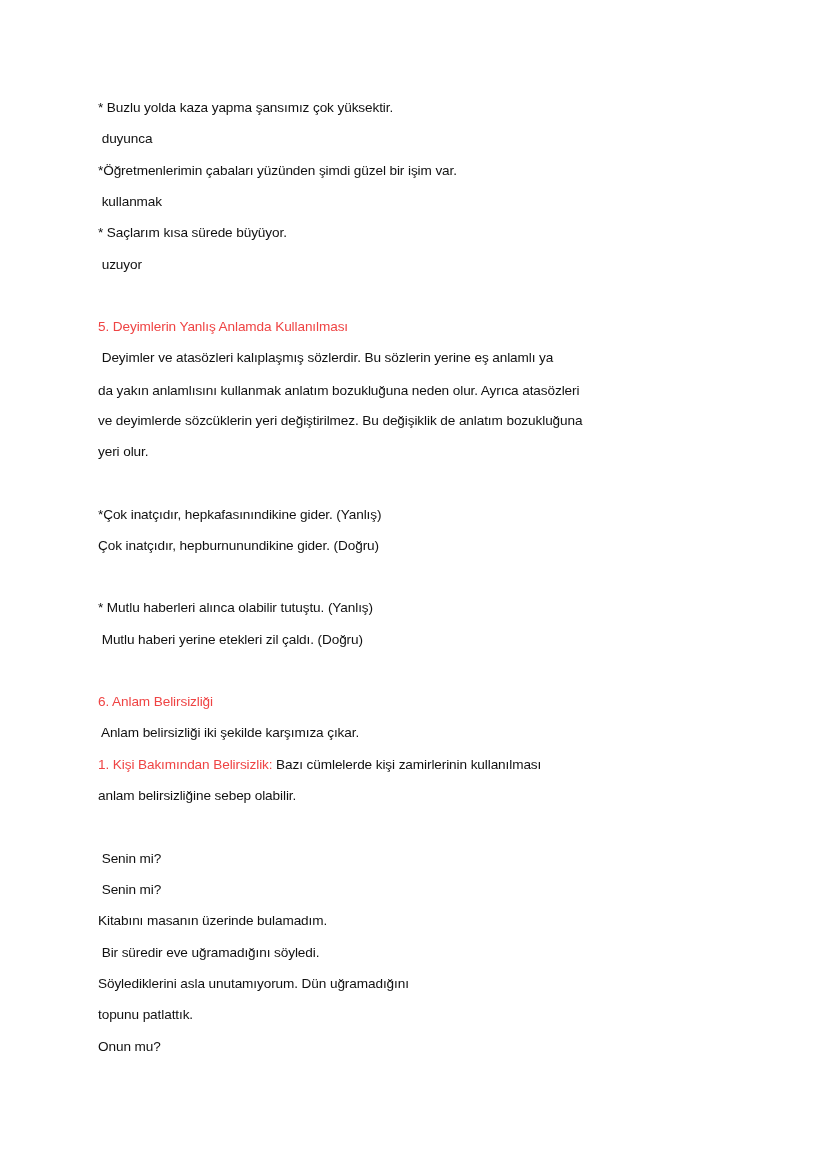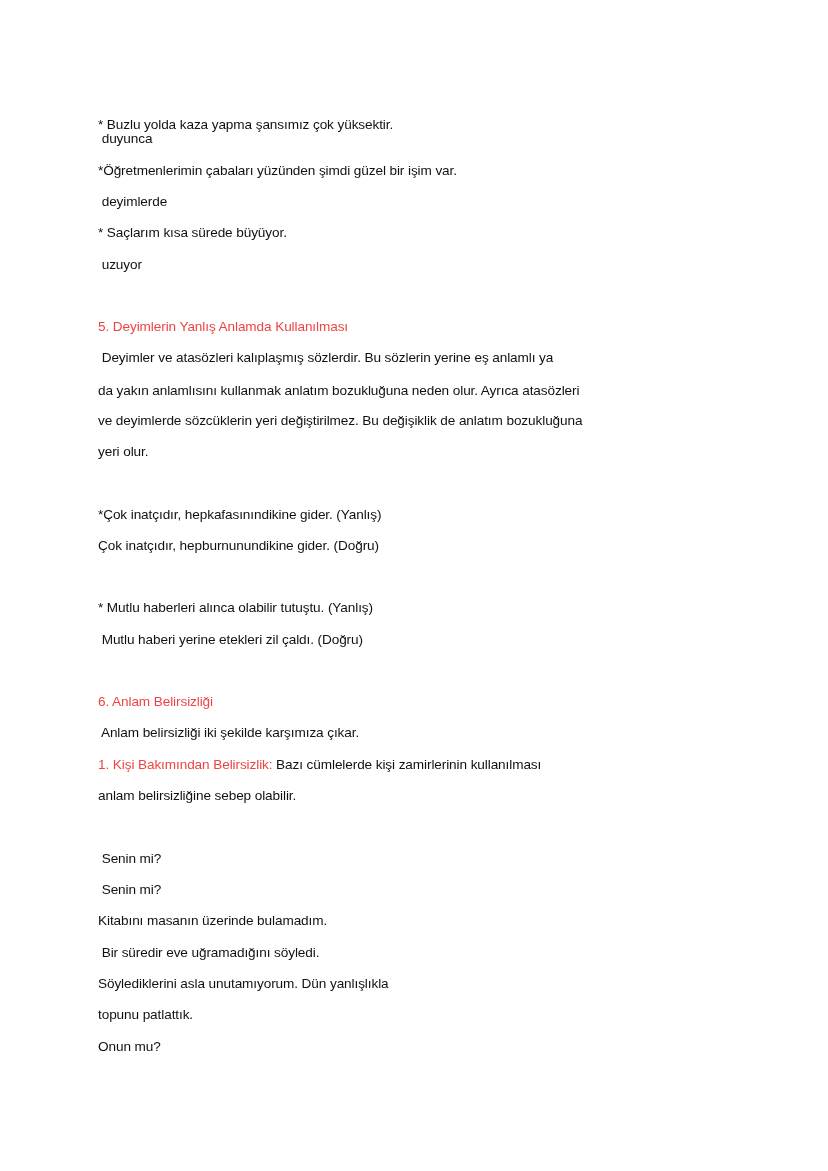--- a/index.html
+++ b/index.html
@@ -15,24 +15,24 @@
       line-height: 18px;
       white-space: pre;
       letter-spacing: -0.1px;
     }
     .red { color: #ef4444; }
   </style>
 </head>
 <body>
 
 <div>
-  <div class="line" style="top:116px">* Buzlu yolda kaza yapma şansımız çok yüksektir.</div>
+  <div class="line" style="top:99px">* Buzlu yolda kaza yapma şansımız çok yüksektir.</div>
   <div class="line" style="top:130px"> duyunca</div>
   <div class="line" style="top:162px">*Öğretmenlerimin çabaları yüzünden şimdi güzel bir işim var.</div>
-  <div class="line" style="top:193px"> deyimlerde</div>
+  <div class="line" style="top:193px"> kullanmak</div>
   <div class="line" style="top:224px">* Saçlarım kısa sürede büyüyor.</div>
   <div class="line" style="top:256px"> uzuyor</div>
 
   <div class="line red" style="top:318px">5. Deyimlerin Yanlış Anlamda Kullanılması</div>
   <div class="line" style="top:349px"> Deyimler ve atasözleri kalıplaşmış sözlerdir. Bu sözlerin yerine eş anlamlı ya</div>
   <div class="line" style="top:382px">da yakın anlamlısını kullanmak anlatım bozukluğuna neden olur. Ayrıca atasözleri</div>
   <div class="line" style="top:412px">ve deyimlerde sözcüklerin yeri değiştirilmez. Bu değişiklik de anlatım bozukluğuna</div>
   <div class="line" style="top:443px">yeri olur.</div>
 
   <div class="line" style="top:506px">*Çok inatçıdır, hepkafasınındikine gider. (Yanlış)</div>
@@ -42,16 +42,16 @@
 
   <div class="line red" style="top:693px">6. Anlam Belirsizliği</div>
   <div class="line" style="top:724px"> Anlam belirsizliği iki şekilde karşımıza çıkar.</div>
   <div class="line" style="top:756px"><span class="red">1. Kişi Bakımından Belirsizlik:</span><span> Bazı cümlelerde kişi zamirlerinin kullanılması</span></div>
   <div class="line" style="top:787px">anlam belirsizliğine sebep olabilir.</div>
 
   <div class="line" style="top:850px"> Senin mi?</div>
   <div class="line" style="top:881px"> Senin mi?</div>
   <div class="line" style="top:912px">Kitabını masanın üzerinde bulamadım.</div>
   <div class="line" style="top:944px"> Bir süredir eve uğramadığını söyledi.</div>
-  <div class="line" style="top:975px">Söylediklerini asla unutamıyorum. Dün yanlışlıkla</div>
+  <div class="line" style="top:975px">Söylediklerini asla unutamıyorum. Dün uğramadığını</div>
   <div class="line" style="top:1006px">topunu patlattık.</div>
   <div class="line" style="top:1038px">Onun mu?</div>
 </div>
 
 </body></html>

